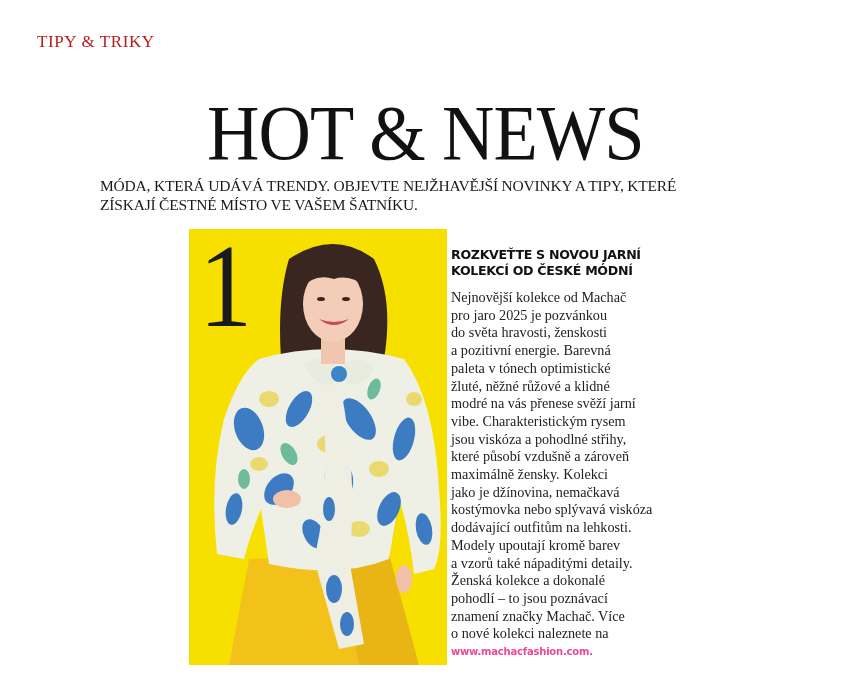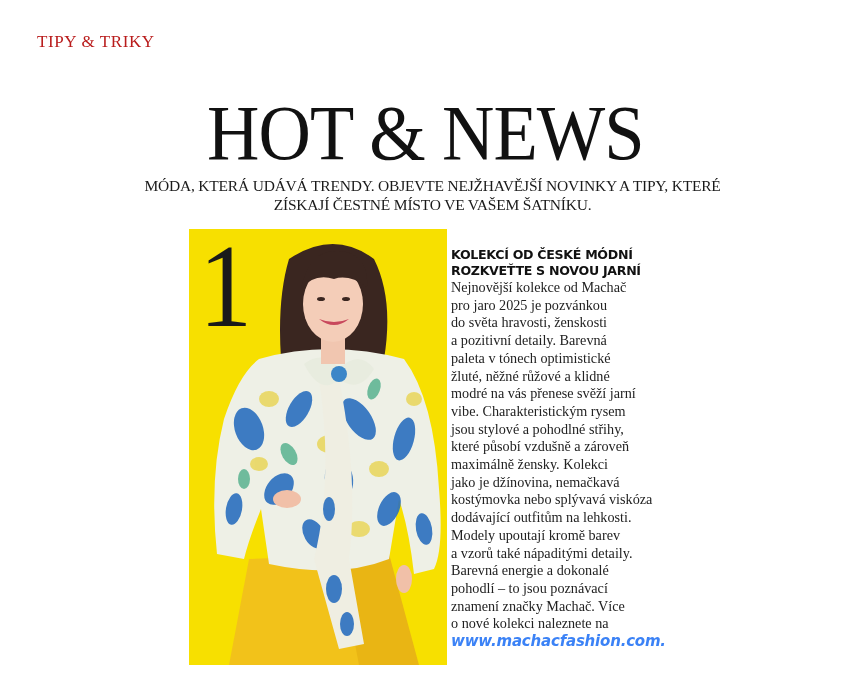--- a/index.html
+++ b/index.html
@@ -37,21 +37,21 @@
       letter-spacing: -1px;
       color: #111111;
       transform: scaleX(0.93);
       transform-origin: 431px 0;
     }
     .subtitle {
       position: absolute;
       left: 100px;
       width: 665px;
       top: 176px;
-      text-align: center;
+      text-align: left;
       font-family: "Liberation Serif", serif;
       font-size: 15.5px;
       line-height: 19px;
       color: #1a1a1a;
       letter-spacing: -0.2px;
     }
     .photo {
       position: absolute;
       left: 189px;
       top: 229px;
@@ -90,37 +90,36 @@
       line-height: 16px;
       margin-top: 2px;
       color: #111111;
       letter-spacing: -0.3px;
     }
     .article-body {
       font-family: "Liberation Serif", serif;
       font-size: 14.2px;
       line-height: 17.7px;
       color: #222222;
-      margin-top: 0;
+      margin-top: 10px;
     }
     .article-body span {
       display: block;
       white-space: nowrap;
     }
     .article-link {
       font-family: "DejaVu Sans", sans-serif;
       font-weight: bold;
-      font-size: 15px;
+      font-size: 10px;
       line-height: 17px;
-      color: #3b82f6;
+      color: #ec4899;
       display: block;
       text-decoration: none;
       white-space: nowrap;
       letter-spacing: -0.2px;
-      font-style: italic;
     }
   </style>
 </head>
 <body>
 
 <div class="section-label">TIPY &amp; TRIKY</div>
 
 <div class="headline">HOT &amp; NEWS</div>
 
 <div class="subtitle">
@@ -188,39 +187,39 @@
 
     <ellipse cx="98" cy="270" rx="14" ry="9" fill="#f1c0a8"></ellipse>
     <ellipse cx="215" cy="350" rx="8" ry="14" fill="#f1c0a8"></ellipse>
   </svg>
 </div>
 
 <div class="number">1</div>
 
 <div class="article">
   <div class="article-title">
+    <div>ROZKVEŤTE S NOVOU JARNÍ</div>
     <div>KOLEKCÍ OD ČESKÉ MÓDNÍ</div>
-    <div>ROZKVEŤTE S NOVOU JARNÍ</div>
   </div>
   <div class="article-body">
     <span>Nejnovější kolekce od Machač</span>
     <span>pro jaro 2025 je pozvánkou</span>
     <span>do světa hravosti, ženskosti</span>
-    <span>a pozitivní detaily. Barevná</span>
+    <span>a pozitivní energie. Barevná</span>
     <span>paleta v tónech optimistické</span>
     <span>žluté, něžné růžové a klidné</span>
     <span>modré na vás přenese svěží jarní</span>
     <span>vibe. Charakteristickým rysem</span>
-    <span>jsou stylové a pohodlné střihy,</span>
+    <span>jsou viskóza a pohodlné střihy,</span>
     <span>které působí vzdušně a zároveň</span>
     <span>maximálně žensky. Kolekci</span>
     <span>jako je džínovina, nemačkavá</span>
     <span>kostýmovka nebo splývavá viskóza</span>
     <span>dodávající outfitům na lehkosti.</span>
     <span>Modely upoutají kromě barev</span>
     <span>a vzorů také nápaditými detaily.</span>
-    <span>Barevná energie a dokonalé</span>
+    <span>Ženská kolekce a dokonalé</span>
     <span>pohodlí – to jsou poznávací</span>
     <span>znamení značky Machač. Více</span>
     <span>o nové kolekci naleznete na</span>
   </div>
   <a class="article-link">www.machacfashion.com.</a>
 </div>
 
 </body></html>

